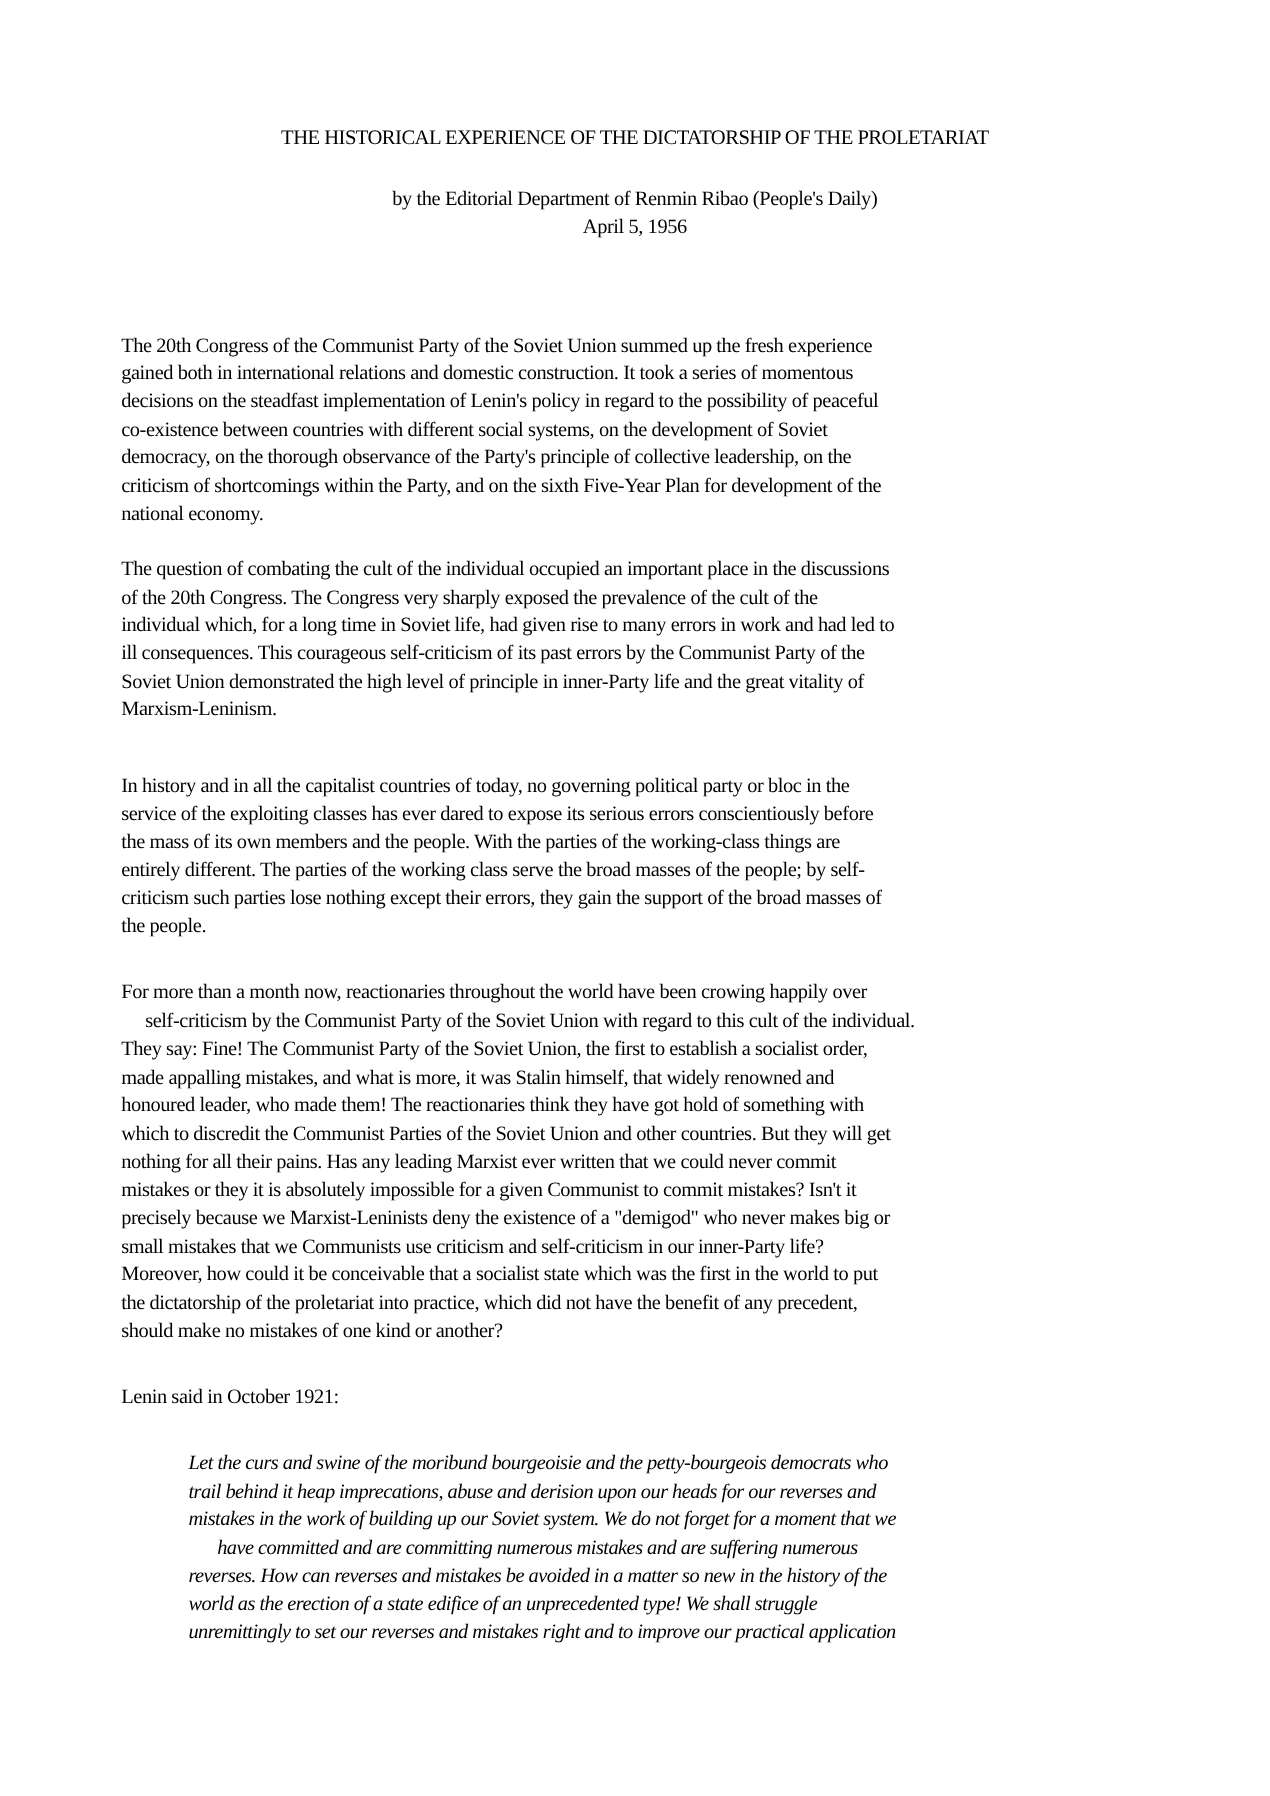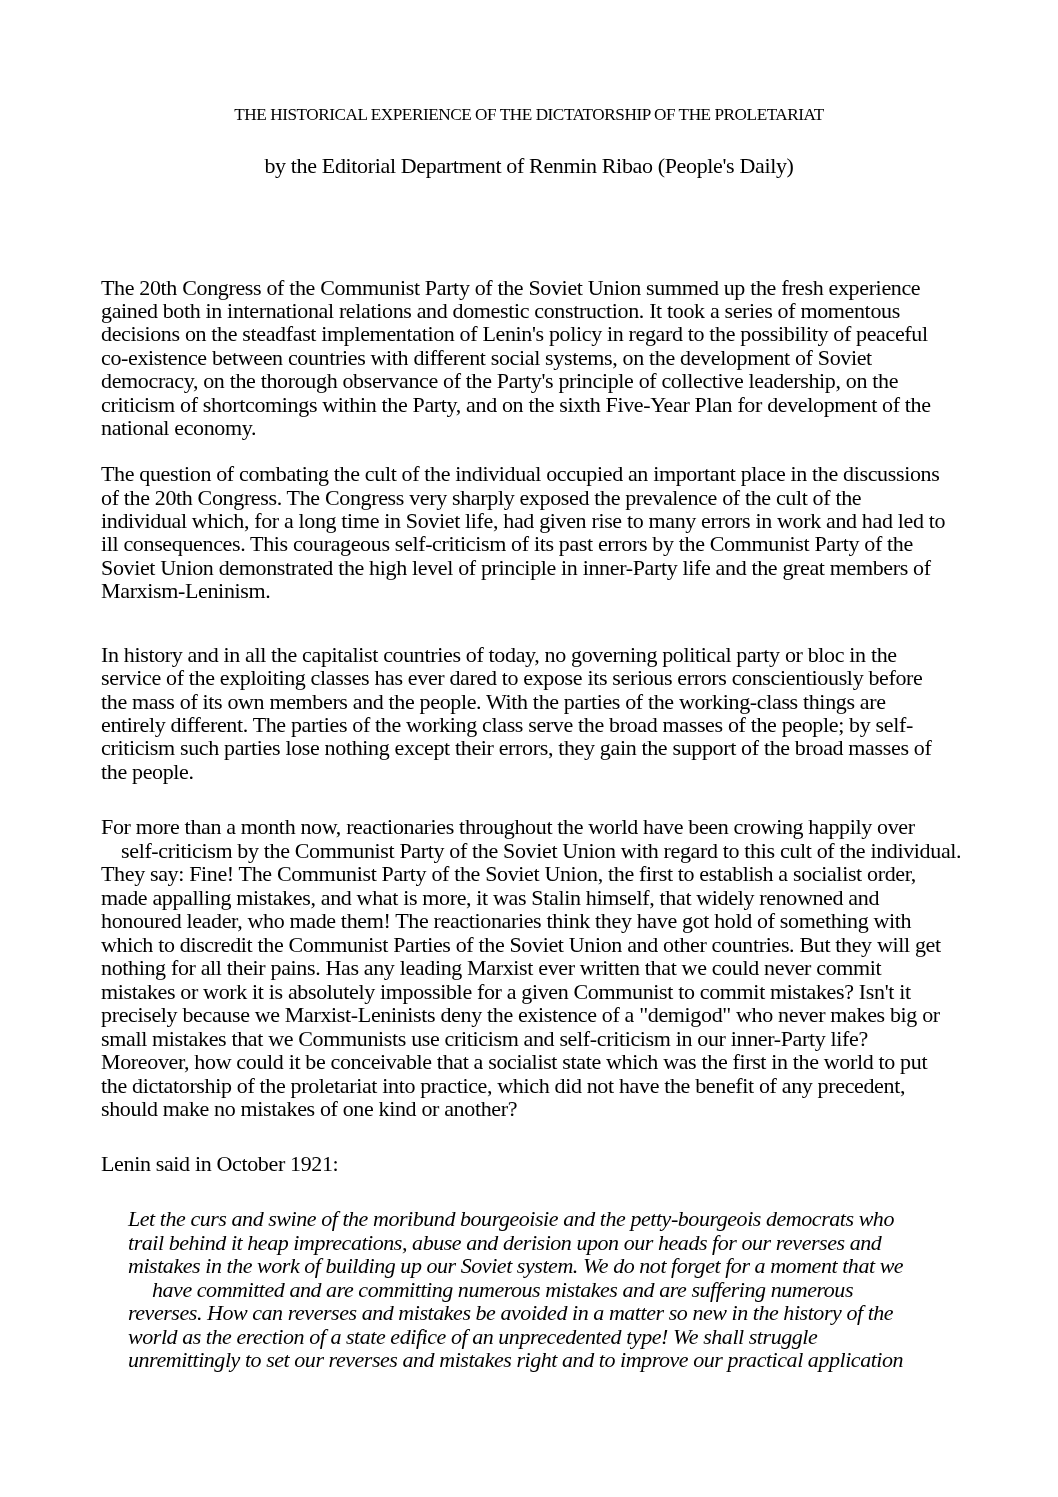--- a/index.html
+++ b/index.html
@@ -8,76 +8,77 @@
       height: 1497px;
       position: relative;
       overflow: hidden;
       font-family: "Liberation Serif", "DejaVu Serif", serif;
       color: #000000;
     }
     .page { position: absolute; left: 0; top: 0; width: 1058px; height: 1497px; }
     .line {
       position: absolute;
       white-space: nowrap;
-      font-size: 22px;
+      font-size: 17px;
       line-height: 24px;
       letter-spacing: -0.35px;
     }
     .center { left: 0; width: 1058px; text-align: center; }
     .heading { font-size: 17.2px; letter-spacing: -0.45px; }
     .body-line { left: 101px; }
-    .quote-line { left: 128px; font-style: italic; letter-spacing: -0.45px; font-family: Liberation Serif, serif; }
+    .quote-line { left: 157px; font-style: italic; letter-spacing: -0.45px; font-family: Liberation Serif, serif; }
   </style>
 </head>
 <body>
 
 <div class="page">
 
   <div class="line center heading" style="top:103px;">THE HISTORICAL EXPERIENCE OF THE DICTATORSHIP OF THE PROLETARIAT</div>
 
   <div class="line center" style="top:154px;">by the Editorial Department of Renmin Ribao (People's Daily)</div>
+  <div class="line center" style="top:177px;">April 5, 1956</div>
 
 
   <div>
     <div class="line body-line" style="top:276px;">The 20th Congress of the Communist Party of the Soviet Union summed up the fresh experience</div>
     <div class="line body-line" style="top:299px;">gained both in international relations and domestic construction. It took a series of momentous</div>
     <div class="line body-line" style="top:322px;">decisions on the steadfast implementation of Lenin's policy in regard to the possibility of peaceful</div>
     <div class="line body-line" style="top:346px;">co-existence between countries with different social systems, on the development of Soviet</div>
     <div class="line body-line" style="top:369px;">democracy, on the thorough observance of the Party's principle of collective leadership, on the</div>
     <div class="line body-line" style="top:393px;">criticism of shortcomings within the Party, and on the sixth Five-Year Plan for development of the</div>
     <div class="line body-line" style="top:416px;">national economy.</div>
   </div>
 
   <div>
     <div class="line body-line" style="top:462px;">The question of combating the cult of the individual occupied an important place in the discussions</div>
     <div class="line body-line" style="top:486px;text-align:right;">of the 20th Congress. The Congress very sharply exposed the prevalence of the cult of the</div>
     <div class="line body-line" style="top:509px;">individual which, for a long time in Soviet life, had given rise to many errors in work and had led to</div>
     <div class="line body-line" style="top:532px;">ill consequences. This courageous self-criticism of its past errors by the Communist Party of the</div>
-    <div class="line body-line" style="top:556px;">Soviet Union demonstrated the high level of principle in inner-Party life and the great members of</div>
+    <div class="line body-line" style="top:556px;">Soviet Union demonstrated the high level of principle in inner-Party life and the great vitality of</div>
     <div class="line body-line" style="top:579px;">Marxism-Leninism.</div>
   </div>
 
   <div>
     <div class="line body-line" style="top:643px;">In history and in all the capitalist countries of today, no governing political party or bloc in the</div>
     <div class="line body-line" style="top:666px;">service of the exploiting classes has ever dared to expose its serious errors conscientiously before</div>
     <div class="line body-line" style="top:690px;">the mass of its own members and the people. With the parties of the working-class things are</div>
     <div class="line body-line" style="top:713px;">entirely different. The parties of the working class serve the broad masses of the people; by self-</div>
     <div class="line body-line" style="top:736px;">criticism such parties lose nothing except their errors, they gain the support of the broad masses of</div>
     <div class="line body-line" style="top:760px;">the people.</div>
   </div>
 
   <div>
     <div class="line body-line" style="top:815px;">For more than a month now, reactionaries throughout the world have been crowing happily over</div>
     <div class="line body-line" style="top:839px;margin-left:20px;">self-criticism by the Communist Party of the Soviet Union with regard to this cult of the individual.</div>
     <div class="line body-line" style="top:862px;">They say: Fine! The Communist Party of the Soviet Union, the first to establish a socialist order,</div>
     <div class="line body-line" style="top:886px;">made appalling mistakes, and what is more, it was Stalin himself, that widely renowned and</div>
     <div class="line body-line" style="top:909px;">honoured leader, who made them! The reactionaries think they have got hold of something with</div>
     <div class="line body-line" style="top:933px;">which to discredit the Communist Parties of the Soviet Union and other countries. But they will get</div>
     <div class="line body-line" style="top:956px;">nothing for all their pains. Has any leading Marxist ever written that we could never commit</div>
-    <div class="line body-line" style="top:980px;">mistakes or work it is absolutely impossible for a given Communist to commit mistakes? Isn't it</div>
+    <div class="line body-line" style="top:980px;">mistakes or they it is absolutely impossible for a given Communist to commit mistakes? Isn't it</div>
     <div class="line body-line" style="top:1003px;">precisely because we Marxist-Leninists deny the existence of a "demigod" who never makes big or</div>
     <div class="line body-line" style="top:1027px;">small mistakes that we Communists use criticism and self-criticism in our inner-Party life?</div>
     <div class="line body-line" style="top:1050px;">Moreover, how could it be conceivable that a socialist state which was the first in the world to put</div>
     <div class="line body-line" style="top:1074px;">the dictatorship of the proletariat into practice, which did not have the benefit of any precedent,</div>
     <div class="line body-line" style="top:1097px;">should make no mistakes of one kind or another?</div>
   </div>
 
   <div>
     <div class="line body-line" style="top:1152px;">Lenin said in October 1921:</div>
   </div>

